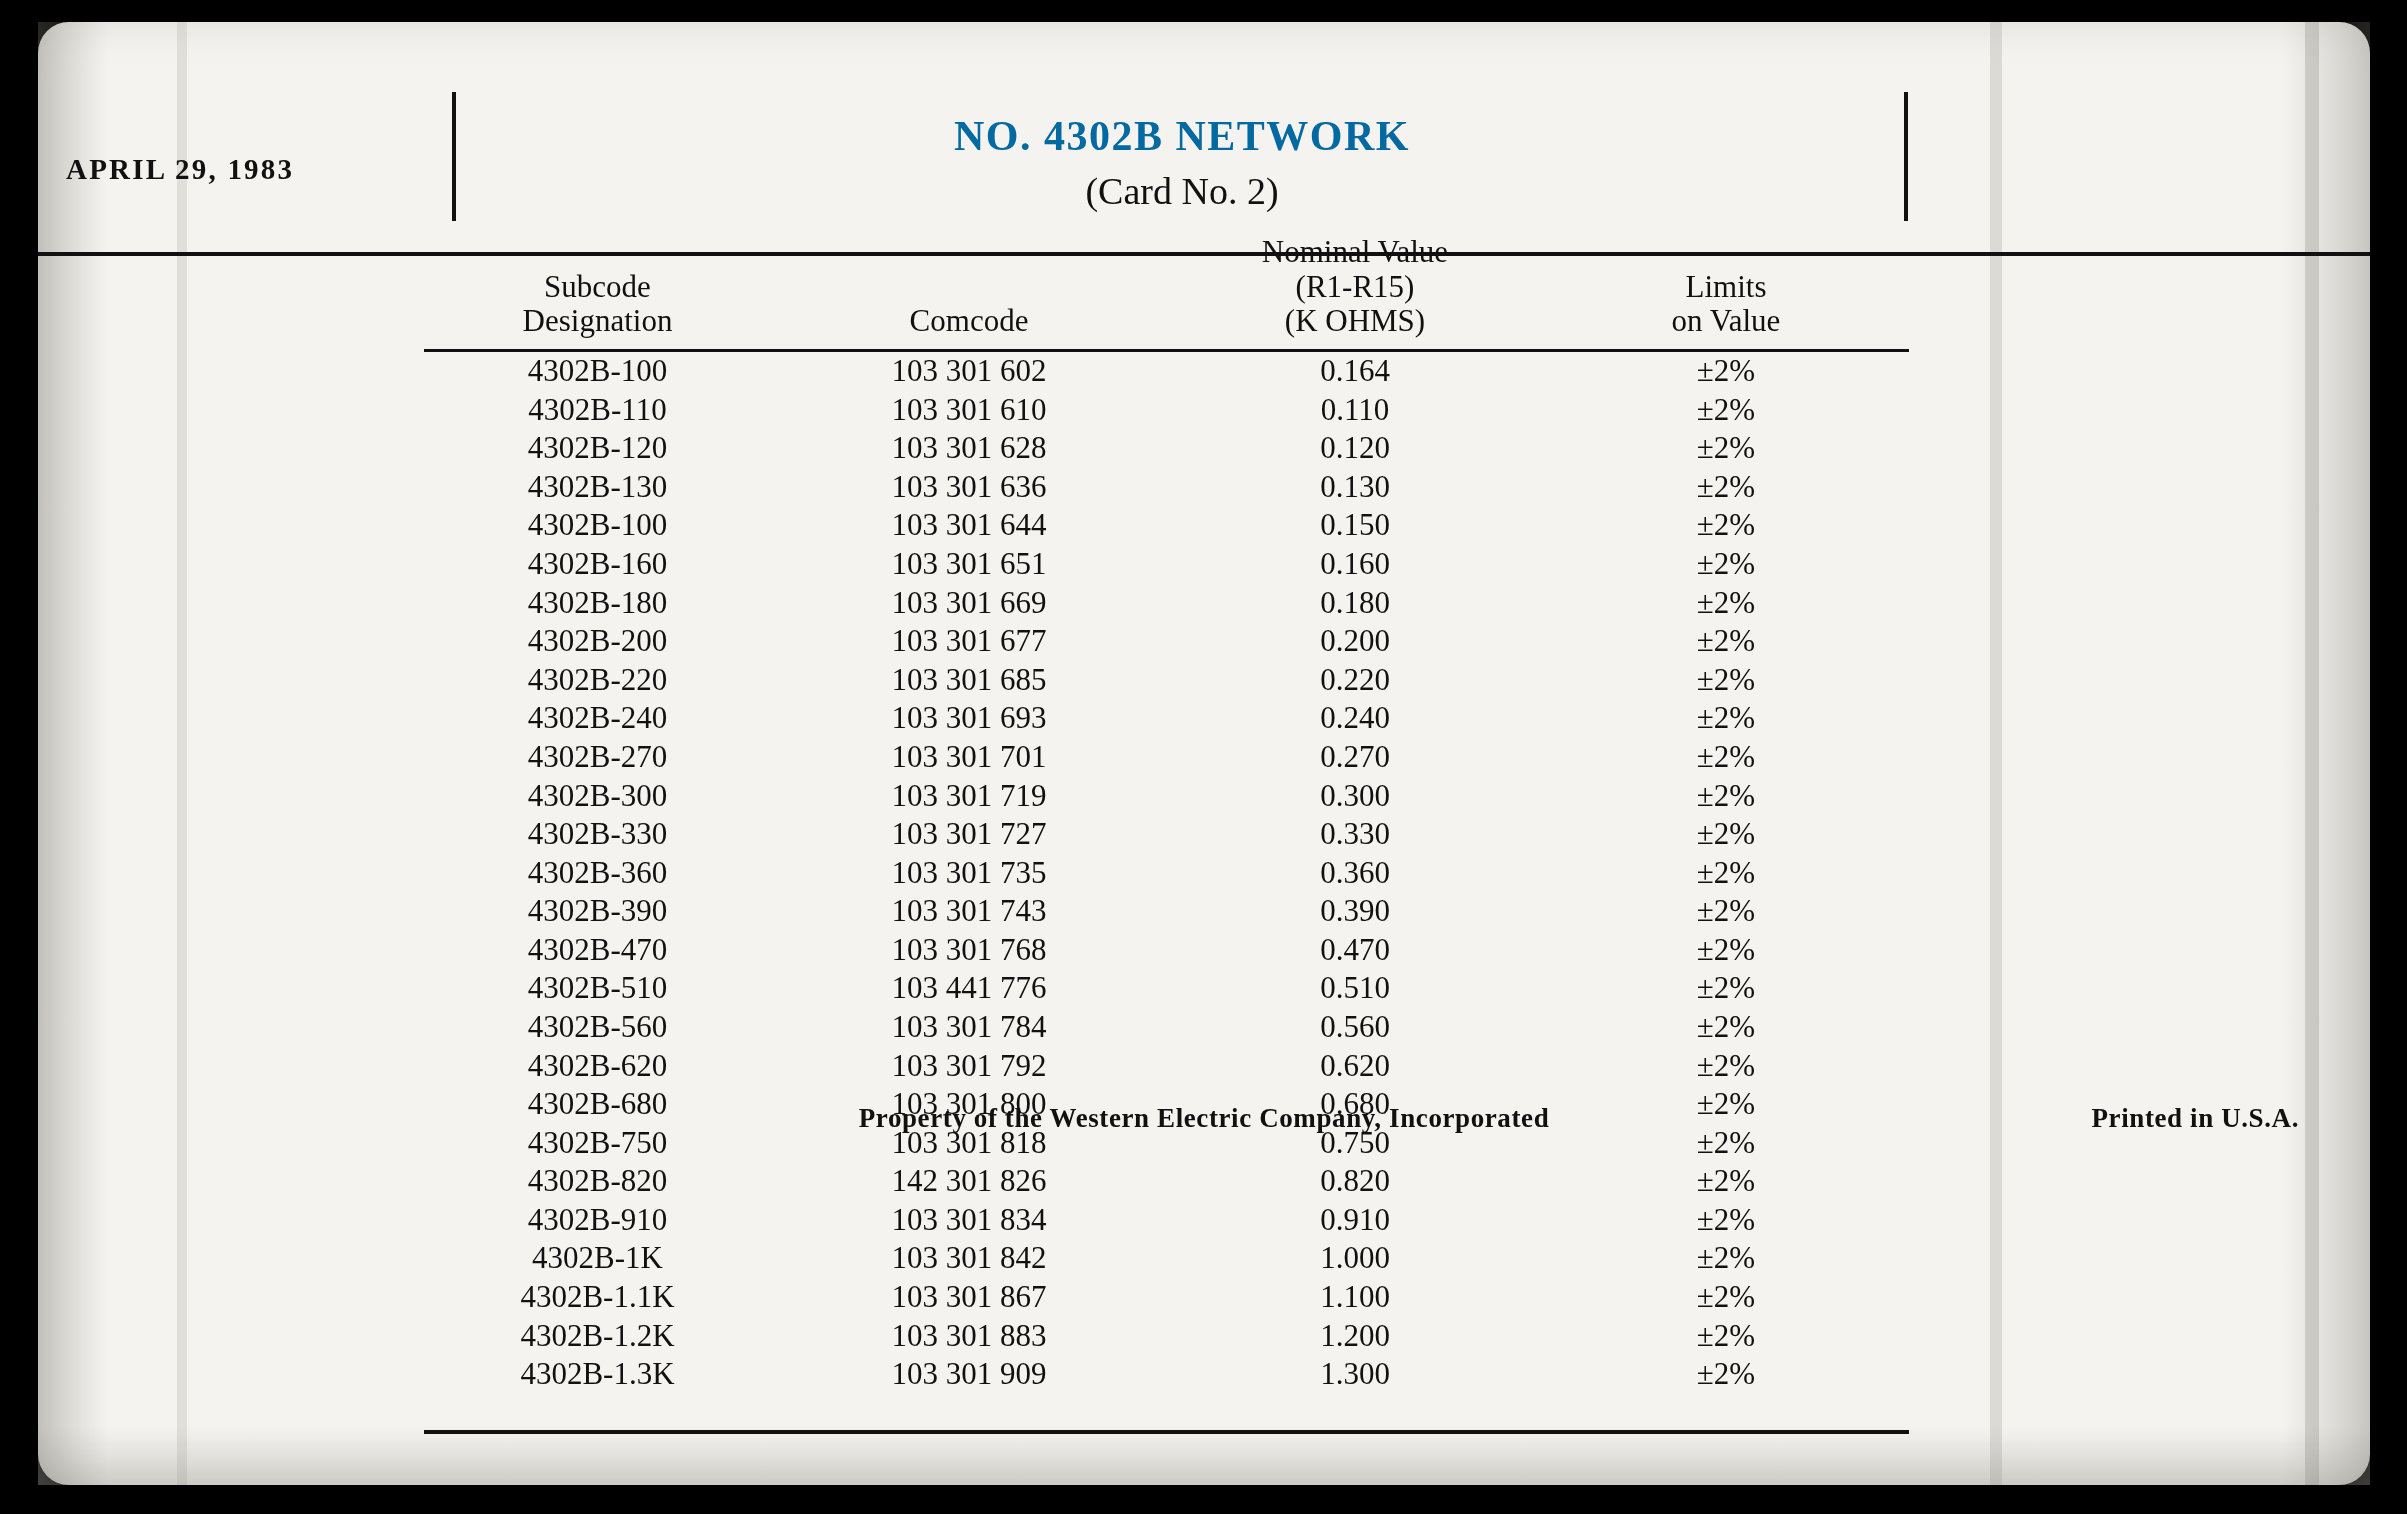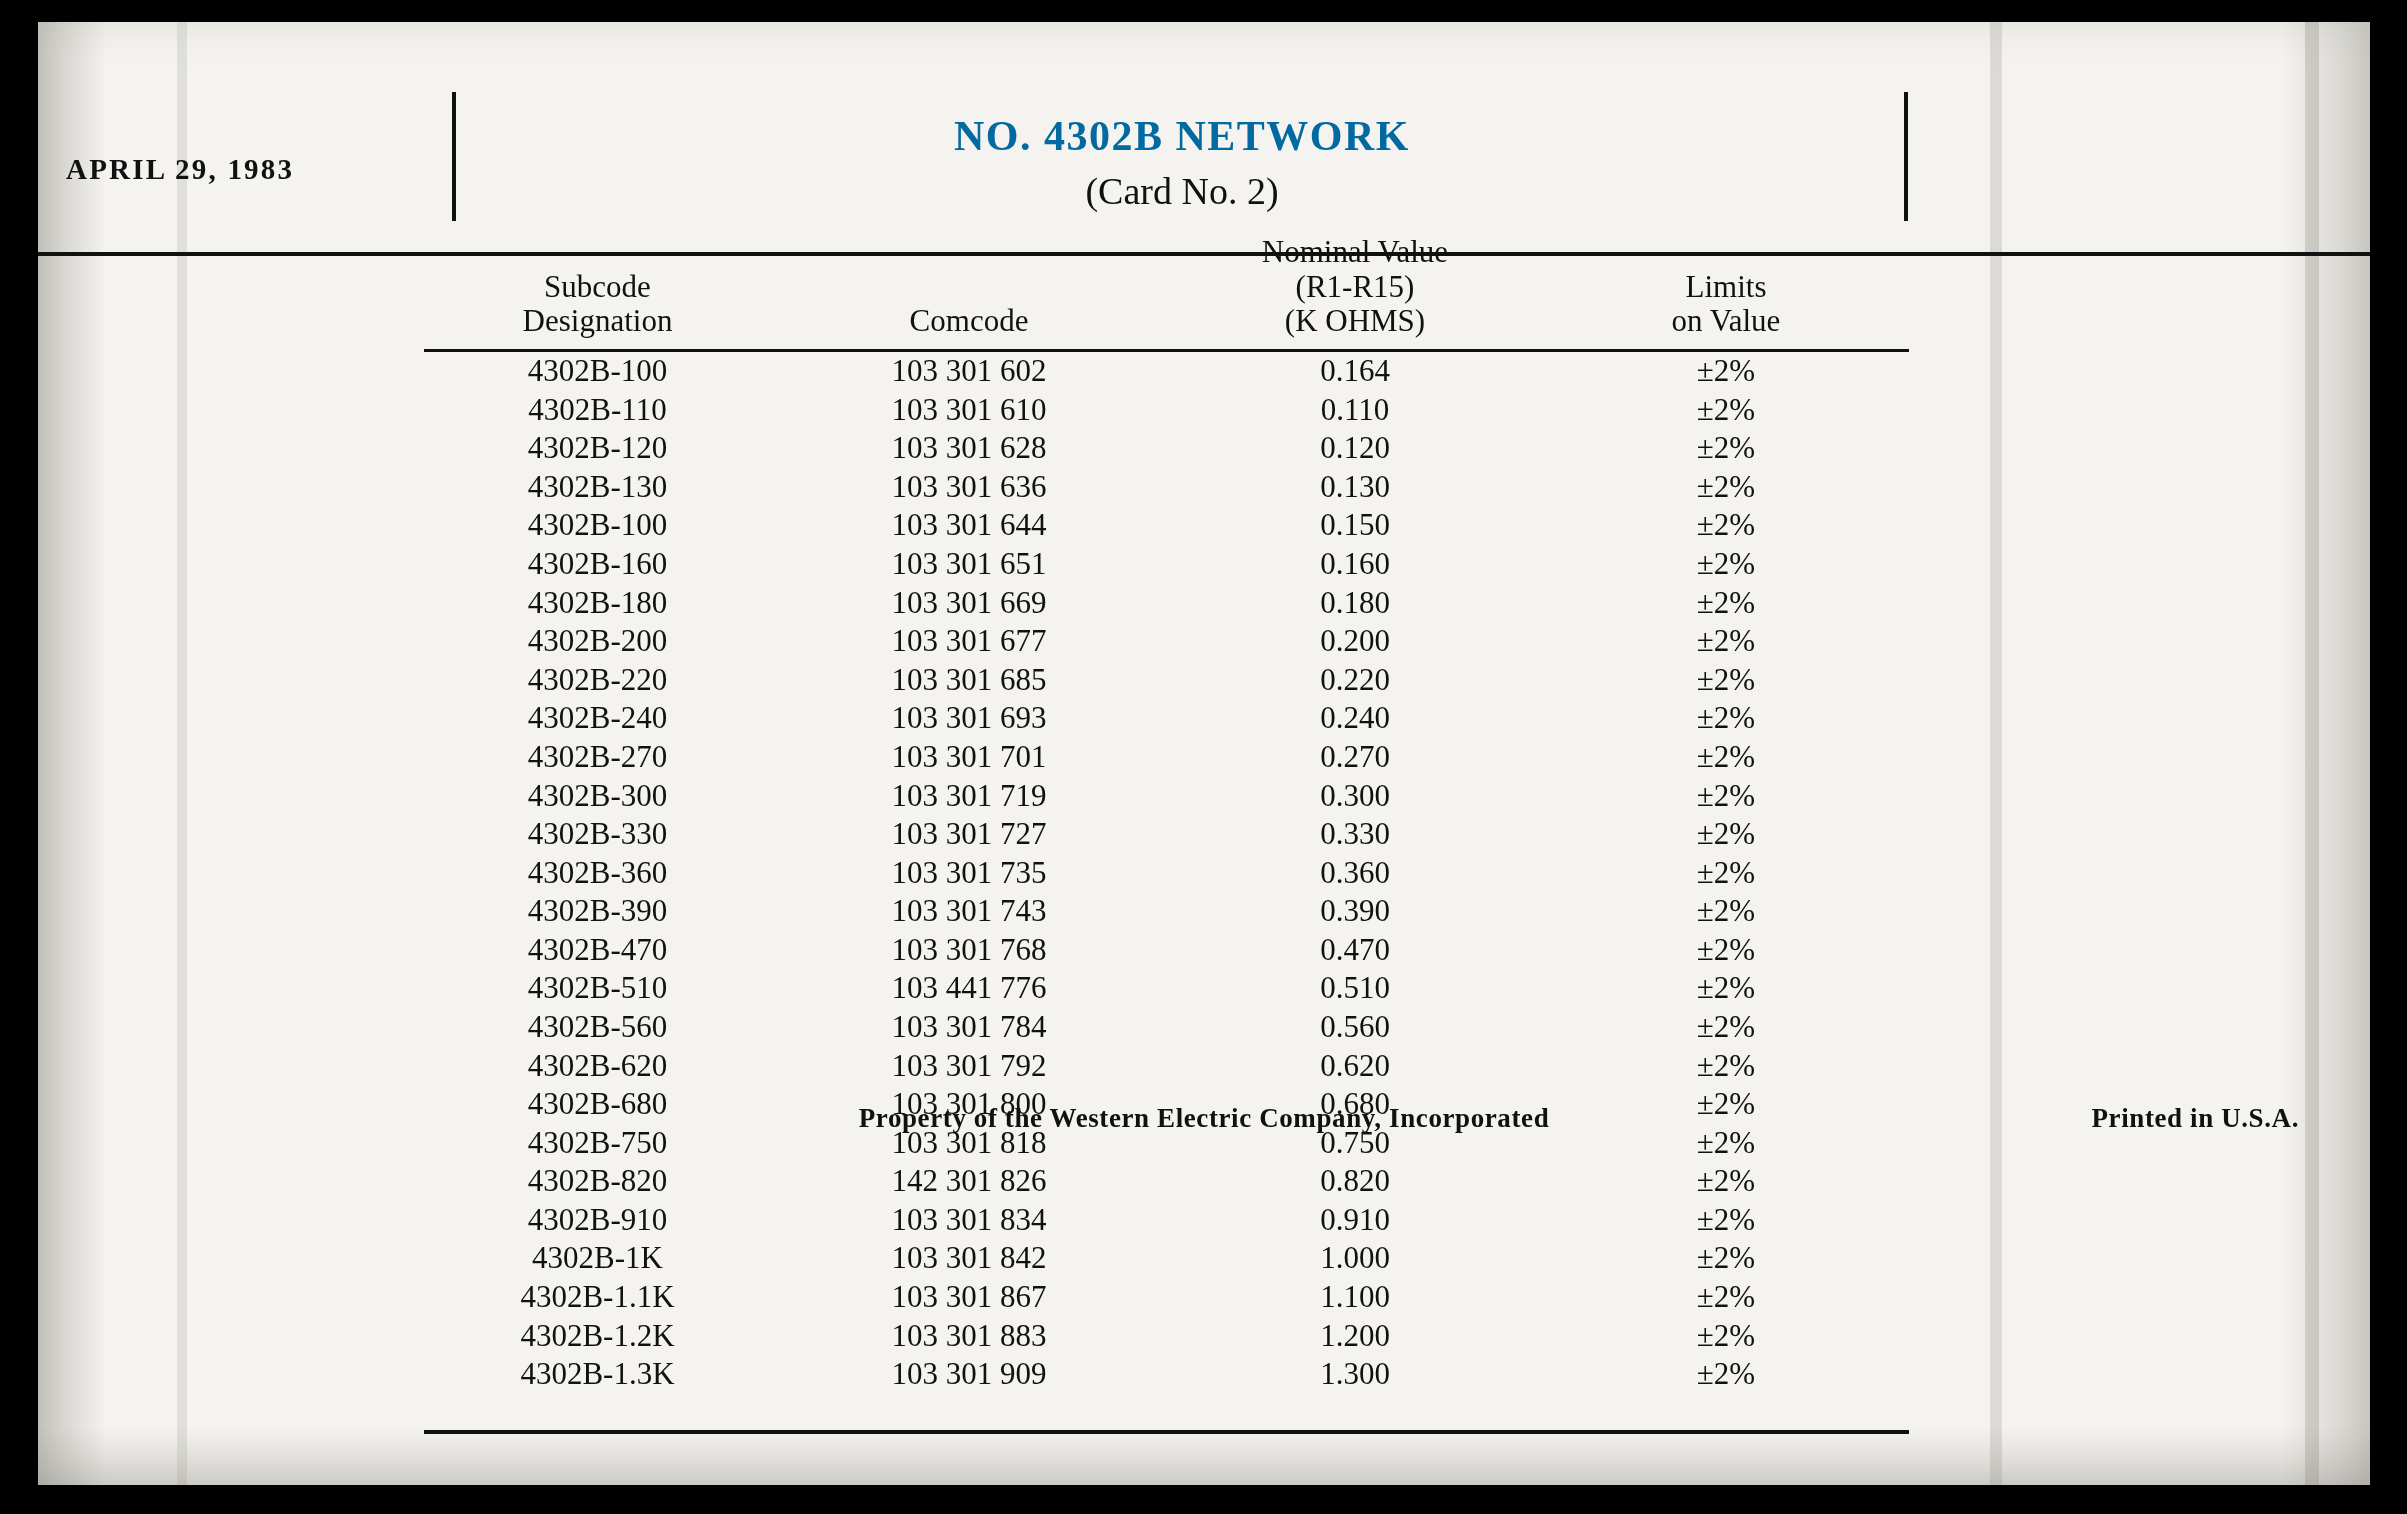--- a/index.html
+++ b/index.html
@@ -22,20 +22,21 @@
   }
   
   .card-sheet {
     position: absolute;
     left: 38px;
     top: 22px;
     width: 2332px;
     height: 1463px;
     background: #f4f3ef;
     box-shadow: inset 0 0 40px rgba(150,148,140,0.25);
+    border-radius: 31px;
   }
   
   .band {
     position: absolute;
     top: 0;
     bottom: 0;
     background: rgba(180,178,170,0.30);
     pointer-events: none;
   }
   .band.b1 { left: 139px;  width: 10px; }

